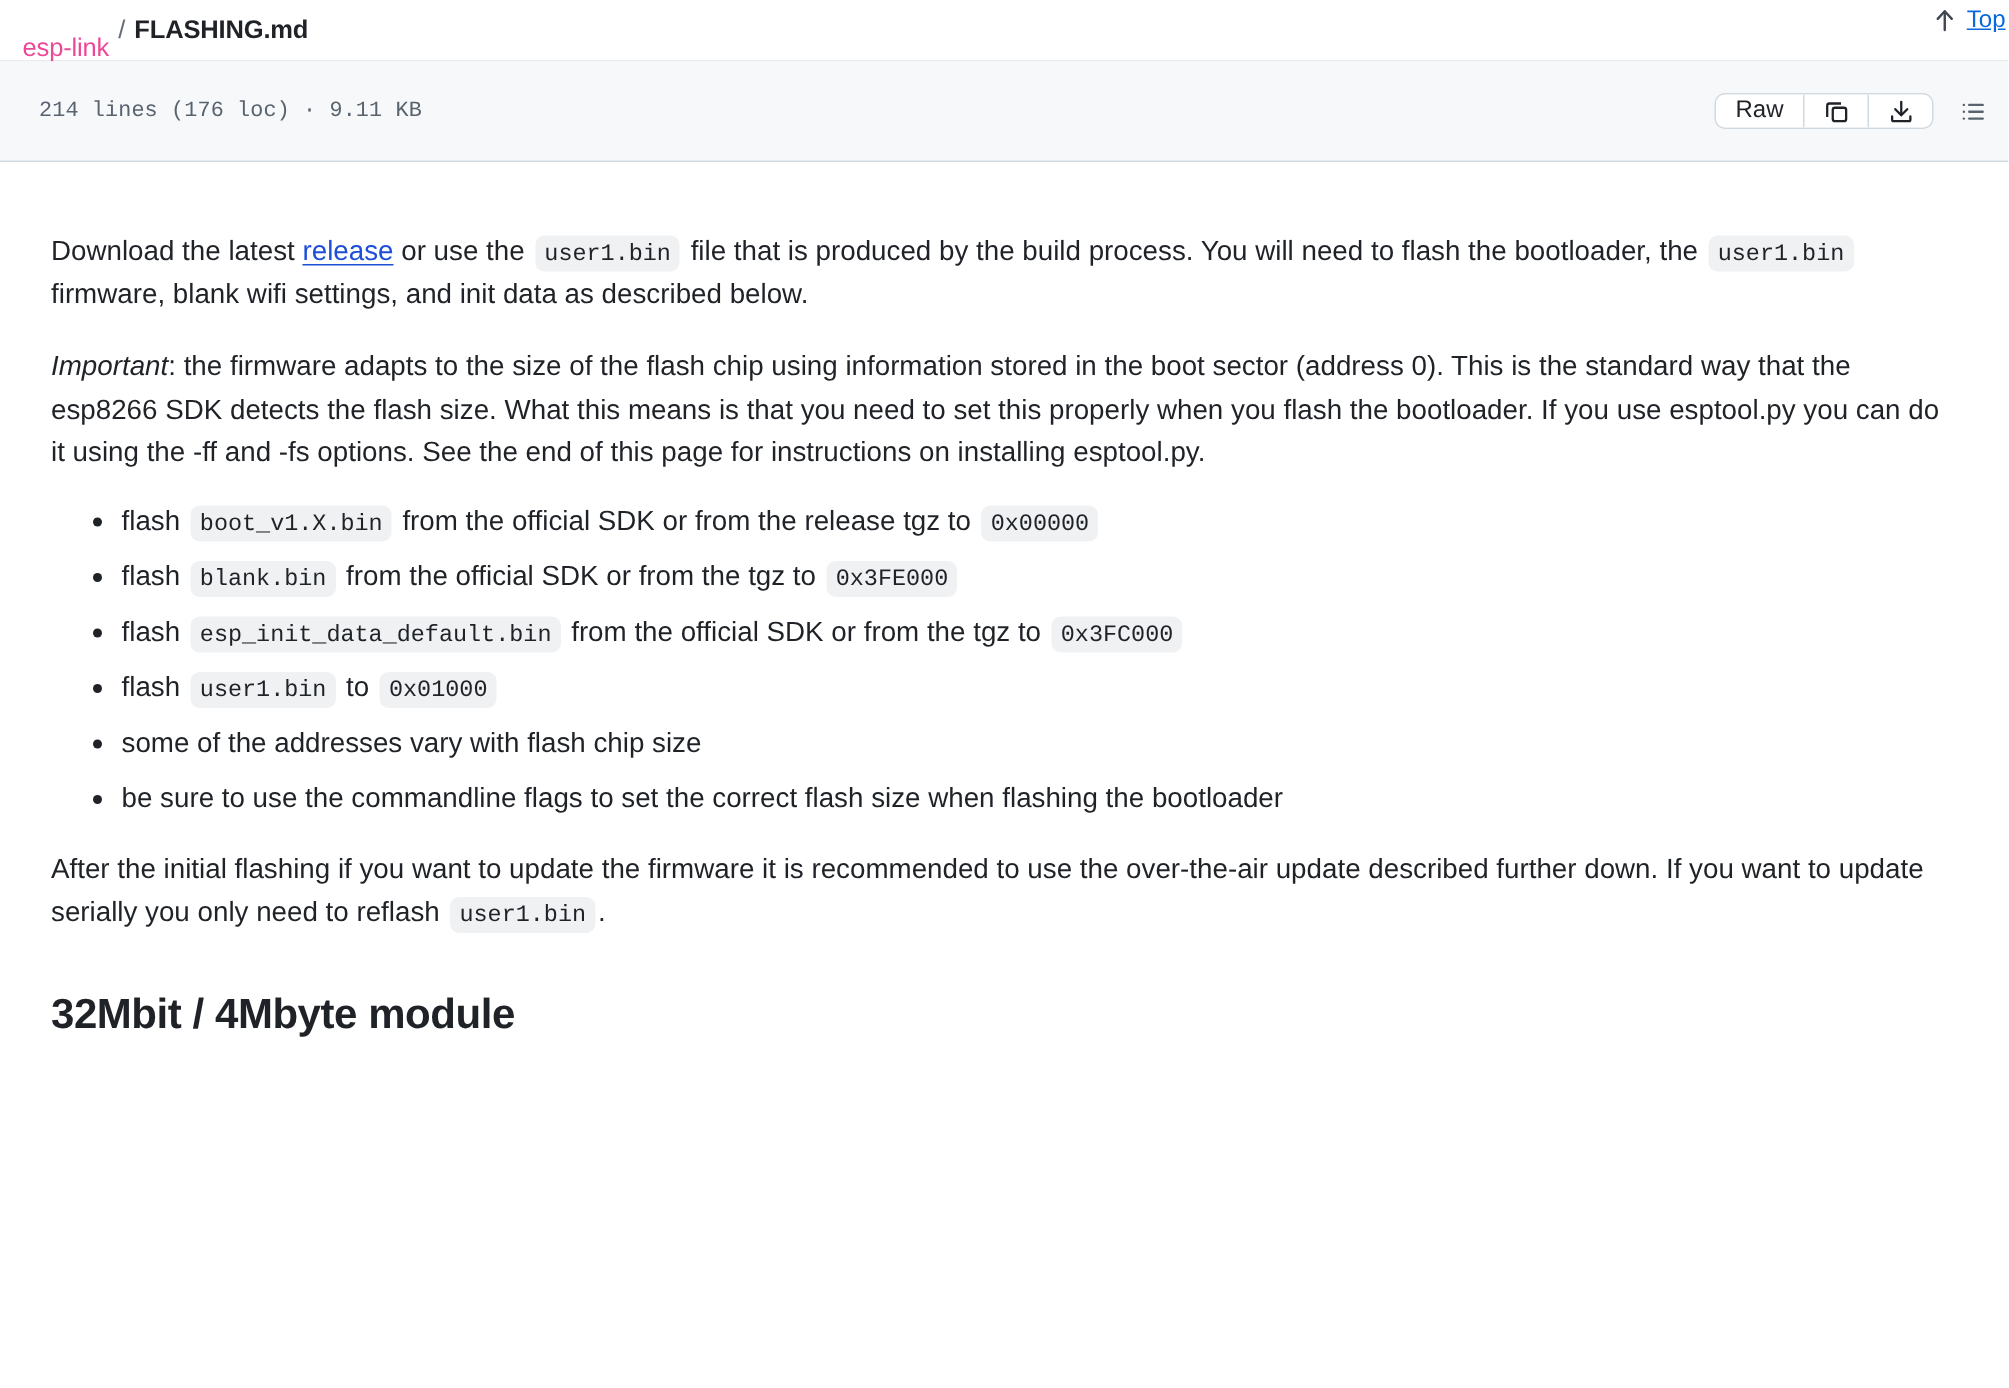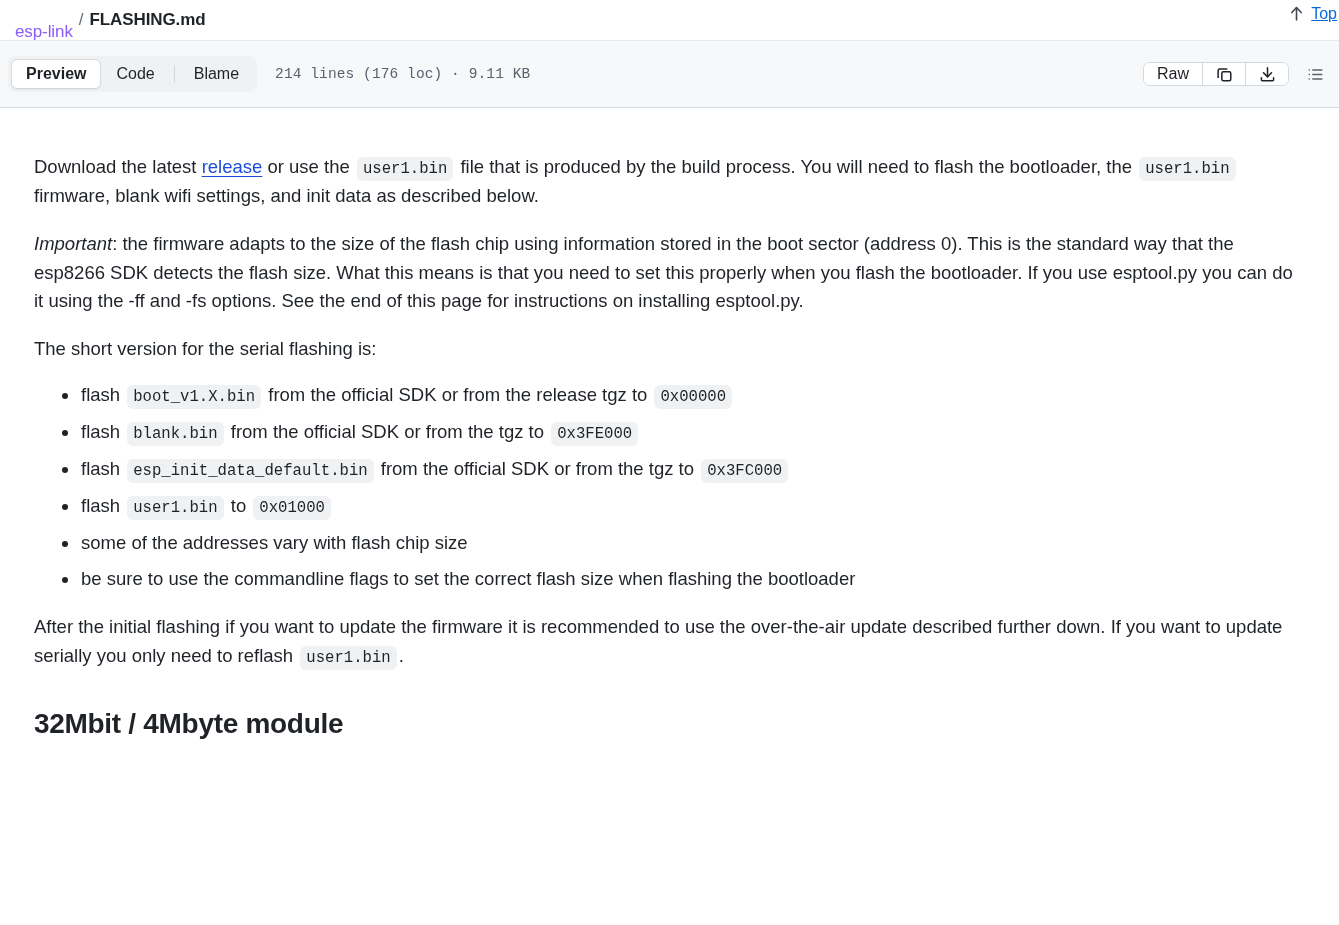--- a/index.html
+++ b/index.html
@@ -16,21 +16,21 @@
   .breadcrumb-bar {
     position: relative;
     height: 41px;
     background: #ffffff;
     display: flex;
     align-items: center;
     padding: 0 16px 0 15px;
     border-bottom: 1px solid #e8eaed;
   }
   .crumb-repo {
-    color: #8b5cf6;
+    color: #ec4899;
     font-size: 17px;
     letter-spacing: -0.1px;
     text-decoration: none;
     cursor: pointer;
     margin-top: 24px;
   }
   .crumb-sep {
     color: #636c76;
     font-size: 17px;
     margin: 0 6px;
@@ -216,26 +216,20 @@
       <svg width="15" height="19" viewBox="0 0 16 20" fill="none" stroke="#3f4650" stroke-width="1.7" stroke-linecap="round" stroke-linejoin="round">
         <path d="M8 17 L8 4"></path>
         <path d="M3 9 L8 3.6 L13 9"></path>
       </svg>
     </span>
     <span class="top-label">Top</span>
   </div>
 </div>
 
 <div class="file-toolbar">
-  <div class="segmented">
-    <span class="seg-btn selected">Preview</span>
-    <span class="seg-btn">Code</span>
-    <span class="seg-divider"></span>
-    <span class="seg-btn">Blame</span>
-  </div>
 
   <span class="file-meta">214 lines (176 loc) · 9.11 KB</span>
 
   <div class="toolbar-right">
     <div class="btn-group">
       <span class="btn-raw">Raw</span>
       <span class="btn-icon">
         <svg width="19" height="19" viewBox="0 0 20 20" fill="none" stroke="#1f2328" stroke-width="1.6" stroke-linejoin="round">
           <rect x="7.2" y="7.2" width="9.4" height="9.4" rx="1.6"></rect>
           <path d="M13 4.2 H4.9 A1.6 1.6 0 0 0 3.3 5.8 V13.6"></path>
@@ -262,21 +256,20 @@
   </div>
 </div>
 
 <div class="md-body">
 
 
   <p class="first"><span>Download the latest </span><a class="md-link">release</a><span> or use the </span><code>user1.bin</code><span> file that is produced by the build process. You will need to flash the bootloader, the </span><code>user1.bin</code><span> firmware, blank wifi settings, and init data as described below.</span></p>
 
   <p><em>Important</em><span>: the firmware adapts to the size of the flash chip using information stored in the boot sector (address 0). This is the standard way that the esp8266 SDK detects the flash size. What this means is that you need to set this properly when you flash the bootloader. If you use esptool.py you can do it using the -ff and -fs options. See the end of this page for instructions on installing esptool.py.</span></p>
 
-  <p>The short version for the serial flashing is:</p>
 
   <ul>
     <li><span>flash </span><code>boot_v1.X.bin</code><span> from the official SDK or from the release tgz to </span><code>0x00000</code></li>
     <li><span>flash </span><code>blank.bin</code><span> from the official SDK or from the tgz to </span><code>0x3FE000</code></li>
     <li><span>flash </span><code>esp_init_data_default.bin</code><span> from the official SDK or from the tgz to </span><code>0x3FC000</code></li>
     <li><span>flash </span><code>user1.bin</code><span> to </span><code>0x01000</code></li>
     <li><span>some of the addresses vary with flash chip size</span></li>
     <li><span>be sure to use the commandline flags to set the correct flash size when flashing the bootloader</span></li>
   </ul>
 

